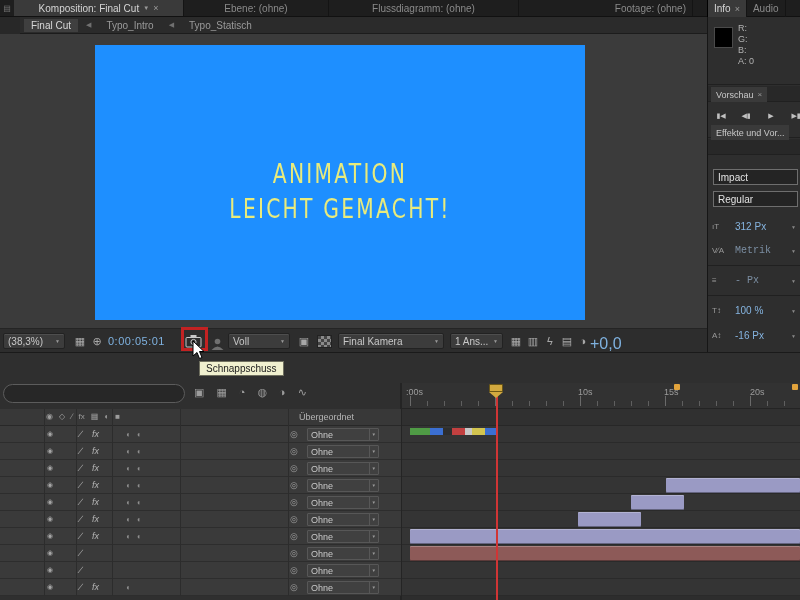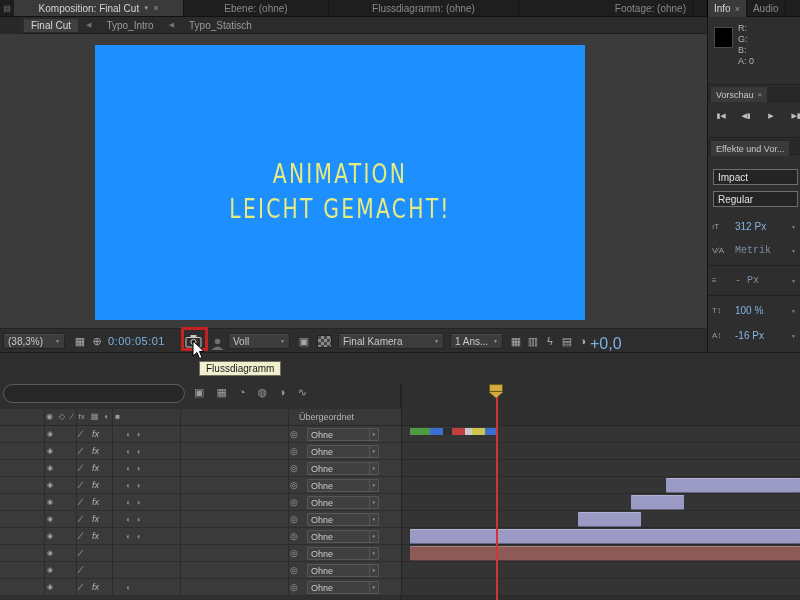--- a/index.html
+++ b/index.html
@@ -216,21 +216,21 @@
     </div>
     <span class="vt vicon" style="left:508px">▦</span>
     <span class="vt vicon" style="left:525px">▥</span>
     <span class="vt vicon" style="left:542px">ϟ</span>
     <span class="vt vicon" style="left:559px">▤</span>
     <span class="vt vicon" style="left:575px">◑</span>
     <span class="vt" id="exposure-value" style="left:590px">+0,0</span>
   </div>
 
   <div id="snap-box"></div>
-  <div id="tooltip">Flussdiagramm</div>
+  <div id="tooltip">Schnappschuss</div>
   <svg id="cursor" width="14" height="20" viewBox="0 0 14 20">
     <polygon points="1,1 1,16 5,12.5 7.5,18.5 10,17.5 7.5,11.5 12,11.5" fill="#fff" stroke="#000" stroke-width="1"></polygon>
   </svg>
 
   <div id="rpanel">
     <div id="swatch"></div>
     <div id="info-values">
         <div class="ilabel">R:</div>
         <div class="ilabel">G:</div>
         <div class="ilabel">B:</div>
@@ -243,21 +243,21 @@
       <span class="pclose">×</span>
     </div>
     <div id="pv-buttons">
         <div class="pv-btn">▮◀</div>
         <div class="pv-btn">◀▮</div>
         <div class="pv-btn">▶</div>
         <div class="pv-btn">▶▮</div>
       </div>
     <div class="hdiv" style="top:120px"></div>
     <div class="strip" style="top:122px"></div>
-    <div class="ptab" style="top:124px">
+    <div class="ptab" style="top:108px">
       <span>Effekte und Vor...</span>
     </div>
     <div class="ffield" style="top:152px">
       <span>Impact</span>
     </div>
     <div class="ffield" style="top:174px">
       <span>Regular</span>
     </div>
     <div id="char-controls">
         <div class="crow" style="top: 202px;">
@@ -294,20 +294,30 @@
     <div id="tl-search"></div>
     <div id="tl-icons">
         <span class="tlicon">▣</span>
         <span class="tlicon">▦</span>
         <span class="tlicon">◔</span>
         <span class="tlicon">◍</span>
         <span class="tlicon">◑</span>
         <span class="tlicon">∿</span>
       </div>
     <div id="tl-vdivider"></div>
+    <div id="ruler">
+      <div id="ruler-ticks-minor"></div>
+      <div id="ruler-ticks-major"></div>
+    <span class="rlabel" style="left: 4px;">:00s</span>
+        <span class="rlabel" style="left: 176px;">10s</span>
+        <span class="rlabel" style="left: 262px;">15s</span>
+        <span class="rlabel" style="left: 348px;">20s</span>
+        <div class="marker" style="left: 272px; background: rgb(226, 163, 60);"></div>
+        <div class="marker" style="left: 390px; background: rgb(226, 163, 60);"></div>
+      </div>
     <div id="tl-header">
       <div id="tl-header-icons">
           <span class="hicon">◉</span>
           <span class="hicon">◇</span>
           <span class="hicon">∕</span>
           <span class="hicon">fx</span>
           <span class="hicon">▦</span>
           <span class="hicon">◐</span>
           <span class="hicon">■</span>
         </div>

